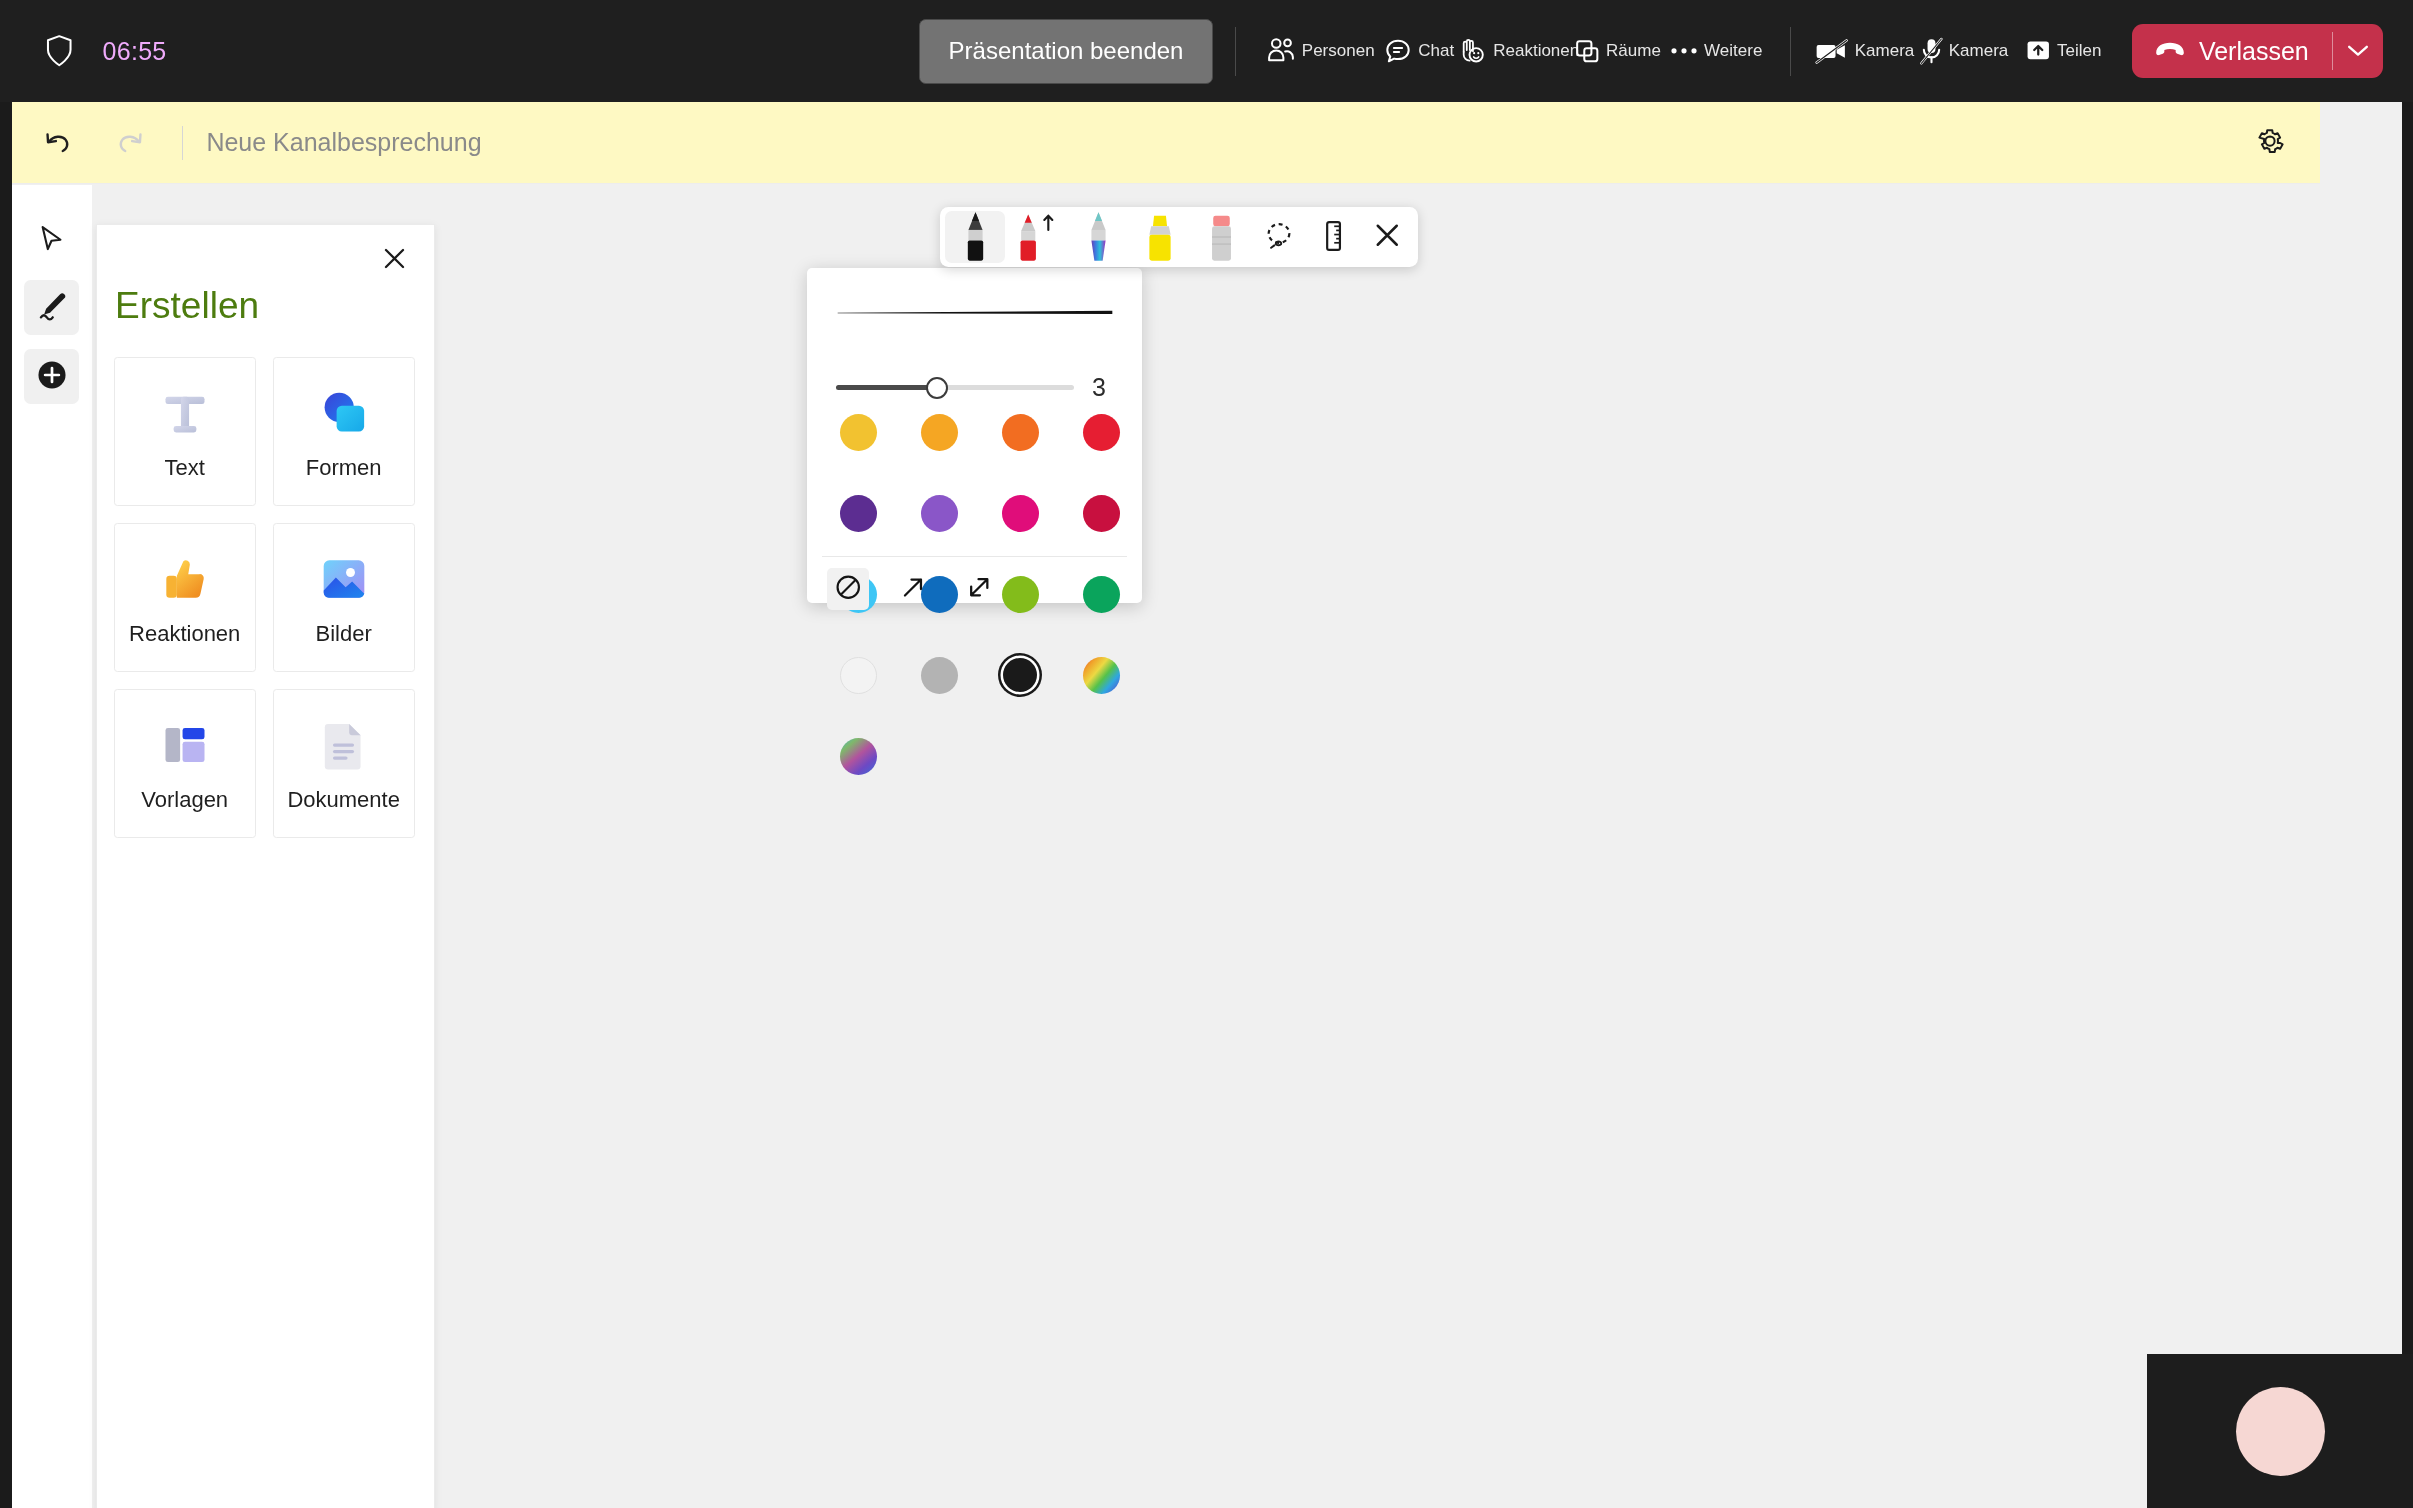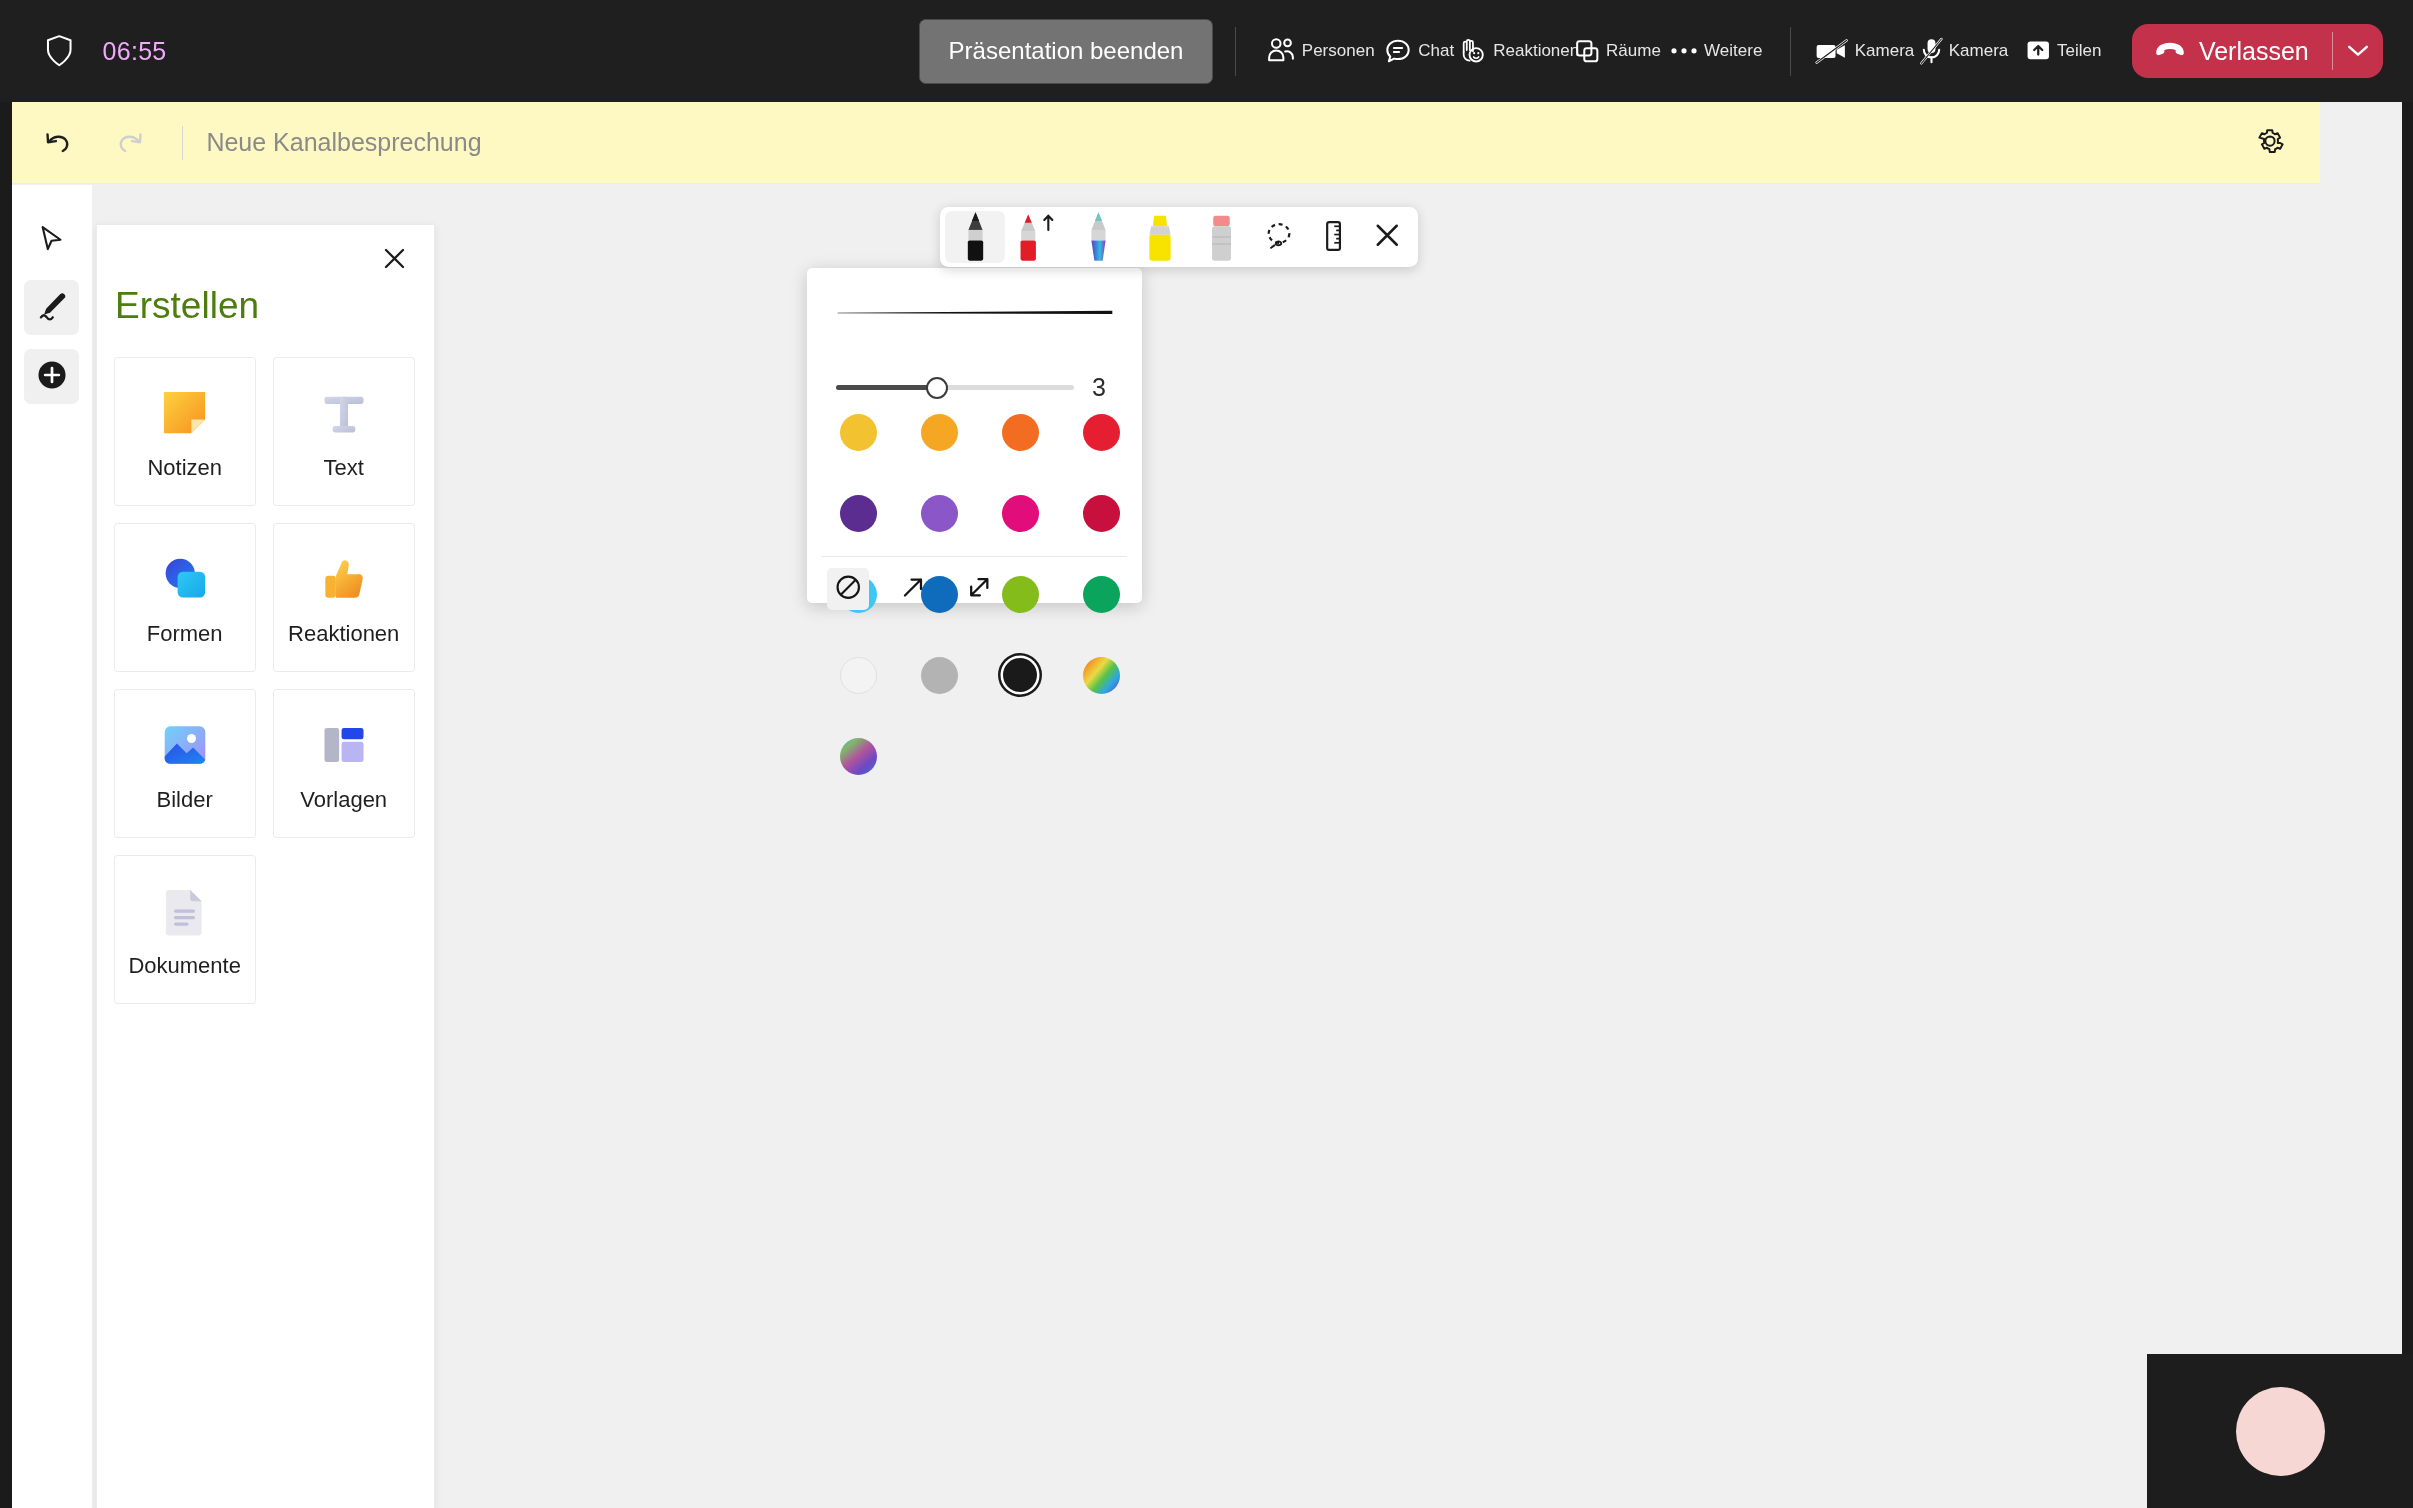--- a/index.html
+++ b/index.html
@@ -54,21 +54,21 @@
   }
   .tool-btn .ticon { height: 34px; display:flex; align-items:center; justify-content:center; }
   .tool-btn .tlabel { color: #e6e6e6; font-size: 17px; white-space: nowrap; }
 
   #meeting-bar-right {
     margin-left: auto; display: flex; align-items: center;
     padding-right: 30px; gap: 5px;
   }
   #leave-group {
     display: flex; align-items: stretch;
-    background: #c4314b; border-radius: 16px;
+    background: #c4314b; border-radius: 11px;
     height: 54px; margin-left: 22px; overflow: hidden;
   }
   #leave-main {
     display: flex; align-items: center; gap: 13.4px;
     padding: 0 23.5px 0 22px; cursor: pointer;
   }
   #leave-label { color: #fff; font-size: 25px; white-space: nowrap; }
   #leave-split { width: 0.8px; background: rgba(255,255,255,.45); margin: 8.4px 0; }
   #leave-chevron {
     width: 50px; display: flex; align-items: center; justify-content: center;
@@ -467,35 +467,20 @@
       <span>
         <svg width="25" height="25" viewBox="0 0 22 22">
           <path d="M3.5 3.5 L18.5 18.5 M18.5 3.5 L3.5 18.5" stroke="#1b1b1b" stroke-width="2" stroke-linecap="round"></path>
         </svg>
       </span>
     </div>
     <div id="panel-heading">Erstellen</div>
 
     <div id="create-grid">
 
-      <div class="create-card">
-        <span class="cc-icon">
-          <svg width="55" height="55" viewBox="0 0 64 64">
-            <defs>
-                <linearGradient id="gNote" x1="0" y1="0" x2="1" y2="1">
-              <stop offset="0%" stop-color="#ffd23f"></stop>
-                  <stop offset="100%" stop-color="#f5901f"></stop>
-                </linearGradient>
-              </defs>
-            <path d="M8 8 h48 v32 l-16 16 h-32 z" fill="url(#gNote)"></path>
-            <path d="M56 40 h-16 v16 z" fill="#fde4a8"></path>
-          </svg>
-        </span>
-        <span class="cc-label">Notizen</span>
-      </div>
 
       <div class="create-card">
         <span class="cc-icon">
           <svg width="52" height="52" viewBox="0 0 64 64">
             <defs>
                 <linearGradient id="gT" x1="0" y1="0" x2="1" y2="1">
               <stop offset="0%" stop-color="#d3d6ea"></stop>
                   <stop offset="100%" stop-color="#b9bfd8"></stop>
                 </linearGradient>
               </defs>

